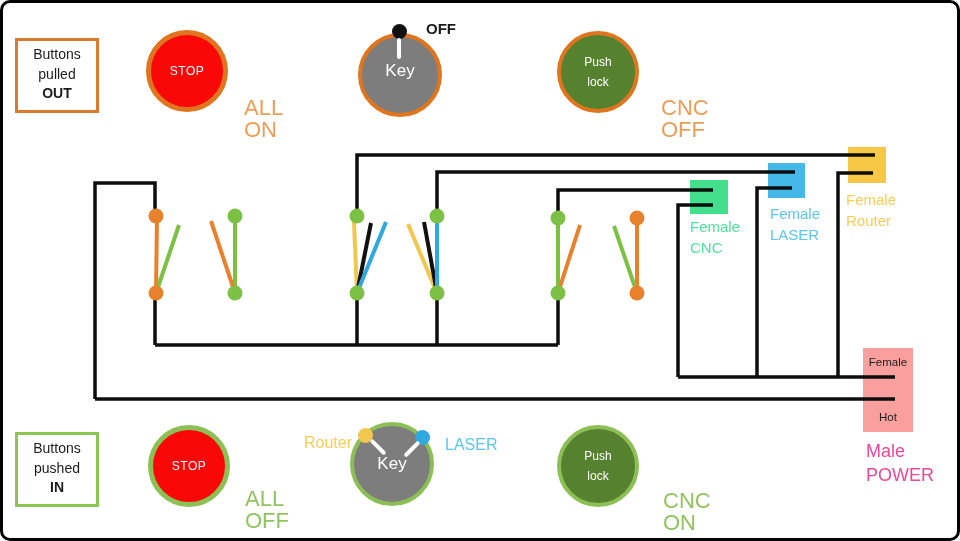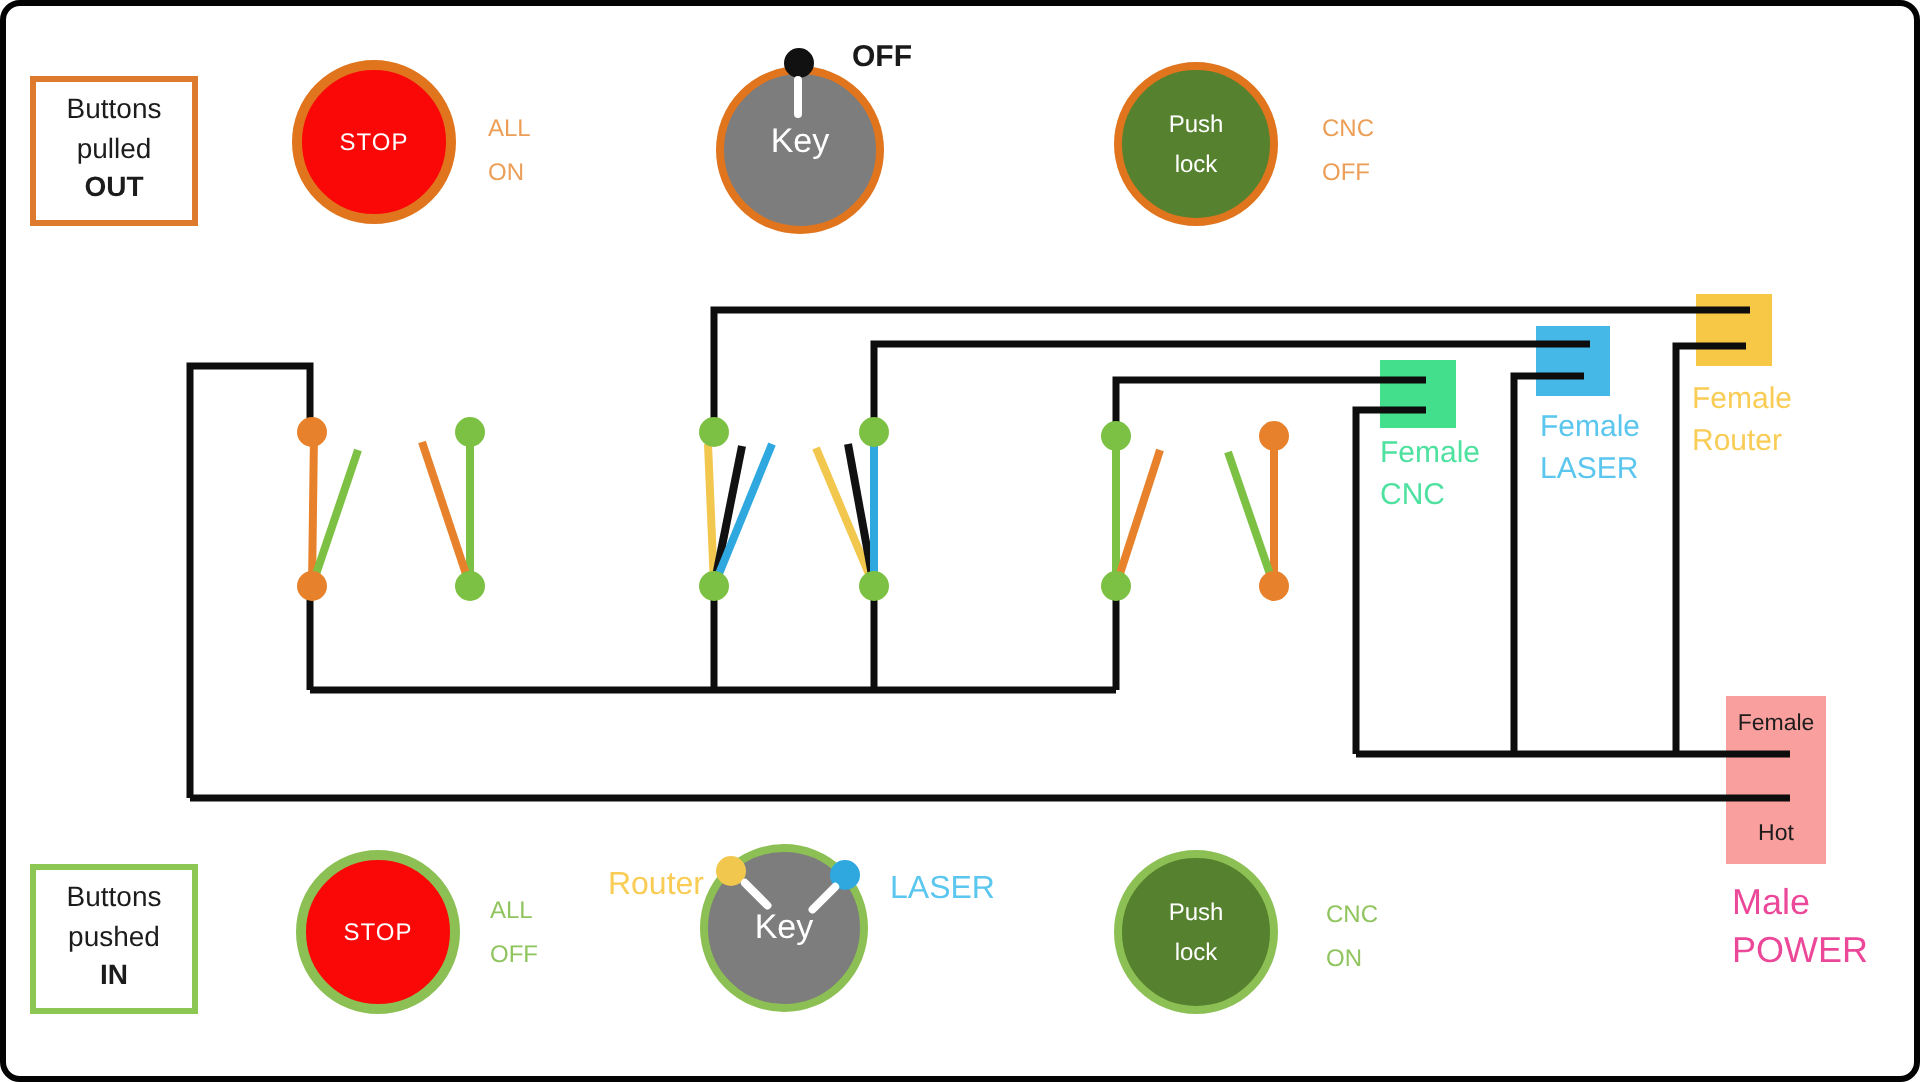--- a/index.html
+++ b/index.html
@@ -11,21 +11,21 @@
   .z1{z-index:1}.z3{z-index:3}
   #wiring{position:absolute;left:0;top:0;z-index:2;}
   .legend{width:84px;height:75px;border:3px solid;background:#fff;text-align:center;
           font-size:14px;line-height:19.5px;color:#1c1c1c;padding-top:4px;}
   .legend .b{font-weight:bold;}
   .circle{border-radius:50%;display:flex;align-items:center;justify-content:center;
           text-align:center;color:#fff;}
   .stopbtn{width:82px;height:82px;border:5px solid;font-size:12px;letter-spacing:.5px;}
   .knob{width:84px;height:84px;border:4px solid;font-size:17px;}
   .pushbtn{width:82px;height:82px;border:4px solid;font-size:12px;line-height:20px;}
-  .caption{font-size:12px;line-height:22px;}
+  .caption{font-size:22px;line-height:22px;margin-top:44px;}
   .dot{border-radius:50%;}
   .pointer{width:4px;background:#fff;border-radius:2px;}
   .conn-label{font-size:15px;line-height:21px;}
   .power-rect{display:flex;flex-direction:column;justify-content:space-between;
               align-items:center;padding:8px 0 9px 0;font-size:11.5px;color:#1c1c1c;}
   .power-label{font-size:18px;line-height:24px;}
   .key-poslabel{font-size:16px;}
   .off-label{font-size:15px;font-weight:600;color:#1a1a1a;}
 </style>
 </head>

